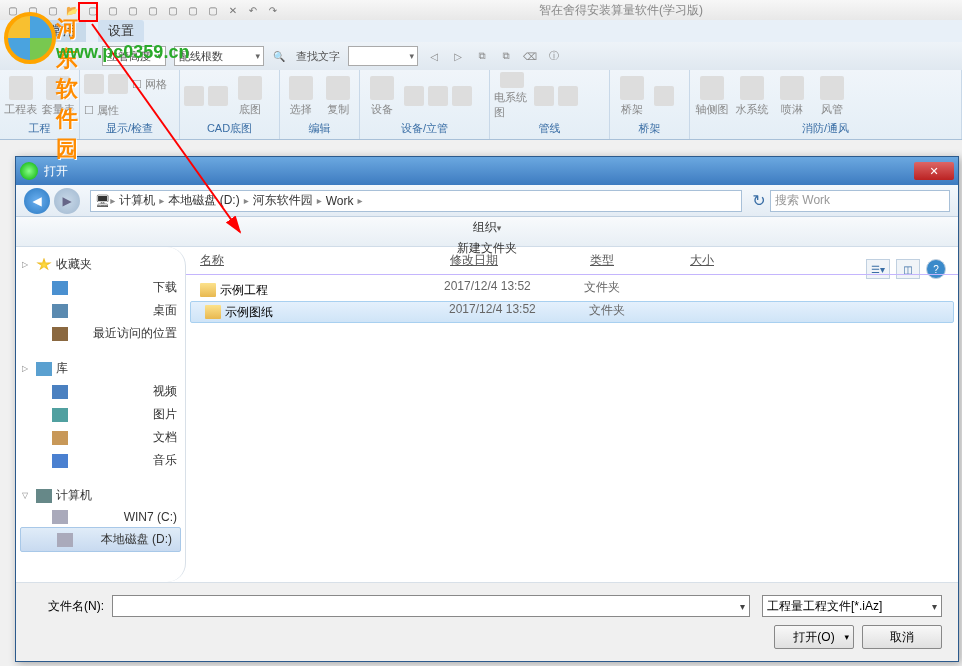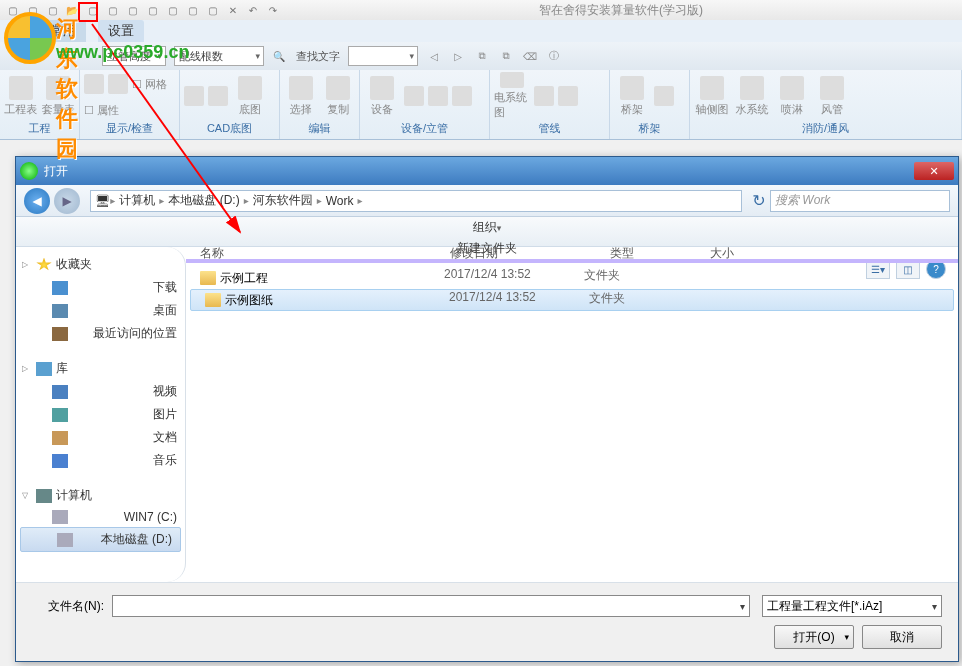--- a/index.html
+++ b/index.html
@@ -45,21 +45,21 @@
 .dlg-titlebar .dlg-title { color: #fff; font-size: 12px; flex: 1; }
 .dlg-close { width: 40px; height: 18px; background: linear-gradient(#d66,#b22); color: #fff; display: flex; align-items: center; justify-content: center; border-radius: 2px; font-size: 11px; }
 
 .dlg-nav { height: 32px; background: linear-gradient(#f4f8fc,#e4ecf4); display: flex; align-items: center; padding: 0 8px; border-bottom: 1px solid #c0d0e0; }
 .nav-back, .nav-fwd { width: 26px; height: 26px; border-radius: 50%; background: radial-gradient(#6bb0f0,#2a78c0); display: flex; align-items: center; justify-content: center; color: #fff; font-size: 12px; margin-right: 4px; }
 .nav-fwd { background: radial-gradient(#c8d8e8,#a0b8d0); color: #668; }
 .breadcrumb { flex: 1; height: 22px; background: #fff; border: 1px solid #a8c0d8; display: flex; align-items: center; padding: 0 4px; font-size: 12px; color: #333; margin: 0 6px; }
 .breadcrumb .crumb { padding: 0 4px; }
 .breadcrumb .sep { color: #888; font-size: 10px; }
 .refresh { width: 22px; height: 22px; display: flex; align-items: center; justify-content: center; color: #3a6ea5; }
-.search-box { width: 180px; height: 22px; background: #fff; border: 1px solid #a8c0d8; padding: 0 4px; font-size: 12px; color: #999; display: flex; align-items: center; font-style: italic; }
+.search-box { width: 180px; height: 22px; background: #fff; border: 1px solid #a8c0d8; padding: 0 4px; font-size: 12px; color: #999; display: flex; align-items: center; }
 
 .dlg-toolbar { height: 30px; background: linear-gradient(#f8fafc,#e8eff5); display: flex; align-items: center; padding: 0 12px; border-bottom: 1px solid #d0dce8; flex-direction: column; }
 .tb-item { font-size: 12px; color: #333; padding: 2px 8px; display: flex; align-items: center; }
 .tb-item.dd::after { content: " ▾"; font-size: 9px; color: #666; }
 .tb-right { margin-left: auto; display: flex; gap: 6px; }
 .tb-right .vicon { width: 24px; height: 20px; border: 1px solid #c0d0e0; background: #f0f4f8; display: flex; align-items: center; justify-content: center; font-size: 10px; color: #3a6ea5; }
 
 .dlg-body { flex: 1; display: flex; min-height: 0; }
 .sidebar { width: 170px; border-right: 1px solid #d8e0e8; overflow-y: auto; padding: 6px 0; border-radius: 19px; }
 .side-group { margin-bottom: 12px; }
@@ -76,25 +76,25 @@
 .sicon.lib { background: #5aa0d0; }
 .sicon.vid { background: #4a80c0; }
 .sicon.pic { background: #50a0a0; }
 .sicon.doc { background: #c89858; }
 .sicon.mus { background: #4a80d0; }
 .sicon.comp { background: #688; }
 .sicon.disk { background: #aab; }
 .sicon.folder { background: linear-gradient(#fce28c,#e8b850); border-radius: 1px; }
 
 .file-area { flex: 1; display: flex; flex-direction: column; }
-.col-headers { height: 16px; display: flex; align-items: center; border-bottom: 4px solid #c4b5fd; font-size: 12px; color: #555; padding-left: 6px; }
+.col-headers { height: 28px; display: flex; align-items: center; border-bottom: 1px solid #c4b5fd; font-size: 12px; color: #555; padding-left: 6px; text-decoration: underline; }
 .col-headers .ch { padding: 0 8px; }
 .ch-name { width: 250px; }
 .ch-date { width: 140px; }
-.ch-type { width: 100px; margin-left: 20px; }
+.ch-type { width: 100px; }
 .ch-size { width: 80px; }
 .file-list { flex: 1; padding: 4px 0; }
 .file-row { height: 22px; display: flex; font-size: 12px; padding-left: 14px; }
 .file-row.sel { background: linear-gradient(#e4f0fc,#cfe4f7); border: 1px solid #a8d0f0; margin: 0 4px; border-radius: 2px; }
 .file-row .fname { width: 244px; display: flex; align-items: center; }
 .file-row .fdate { width: 140px; color: #666; }
 .file-row .ftype { width: 100px; color: #666; }
 
 .dlg-footer { padding: 12px 16px; background: #f0f0f0; border-top: 1px solid #d8e0e8; }
 .footer-row { display: flex; align-items: center; margin-bottom: 8px; }

